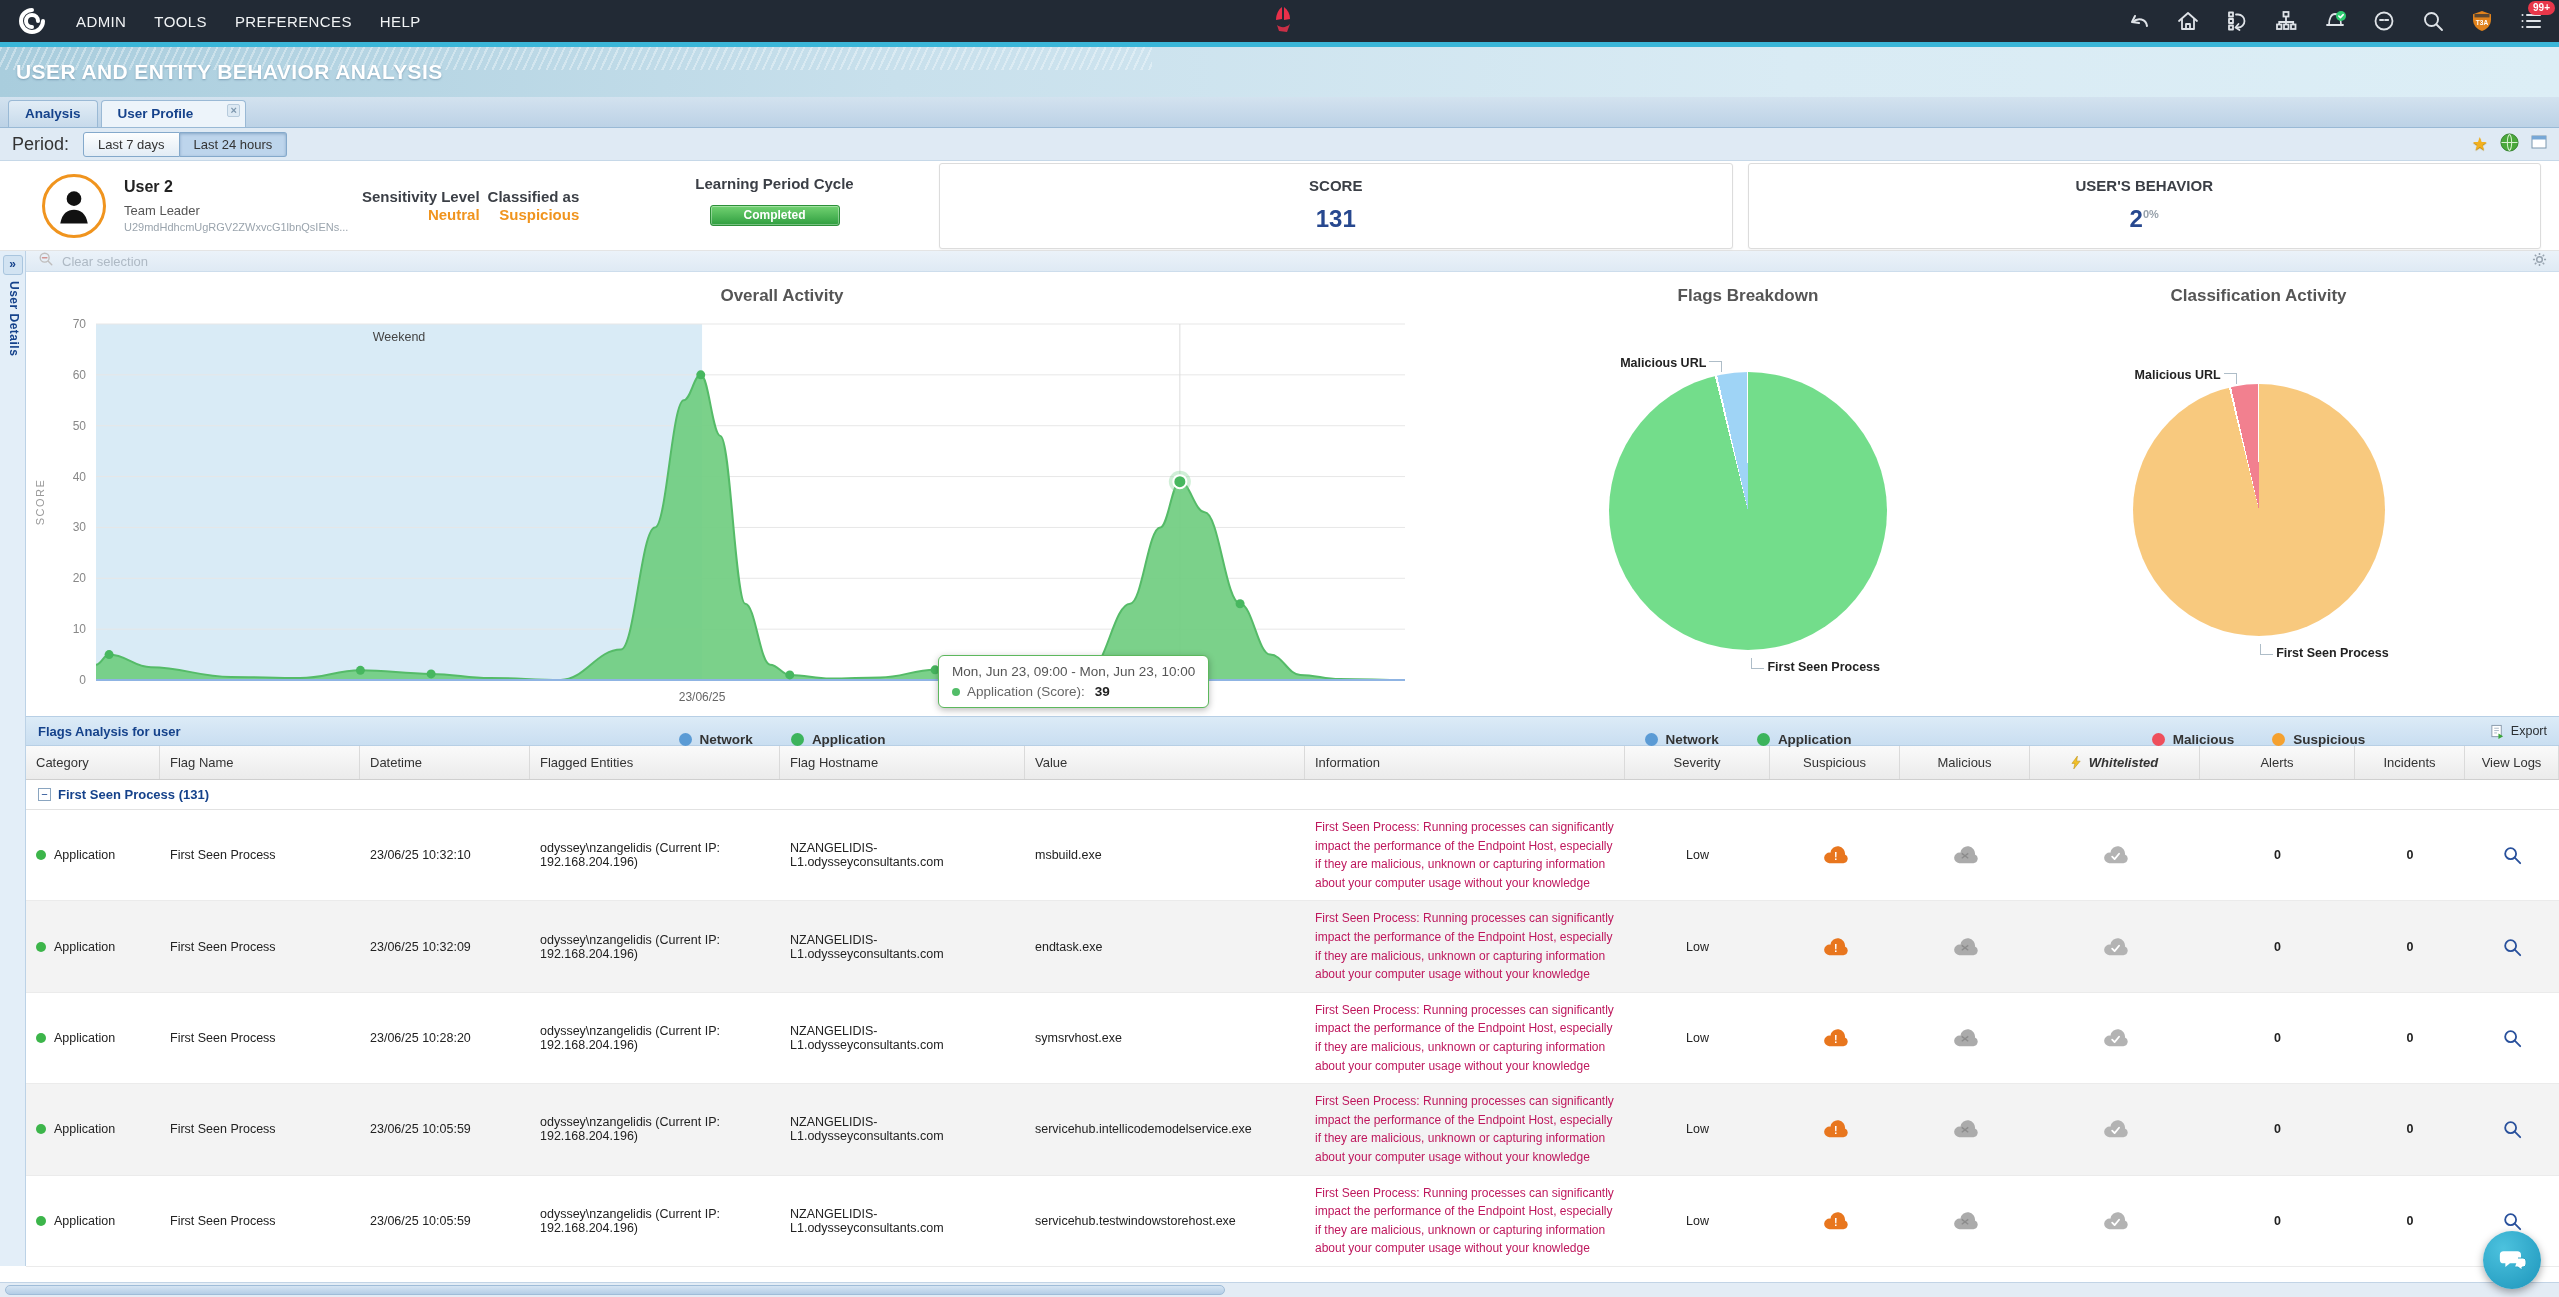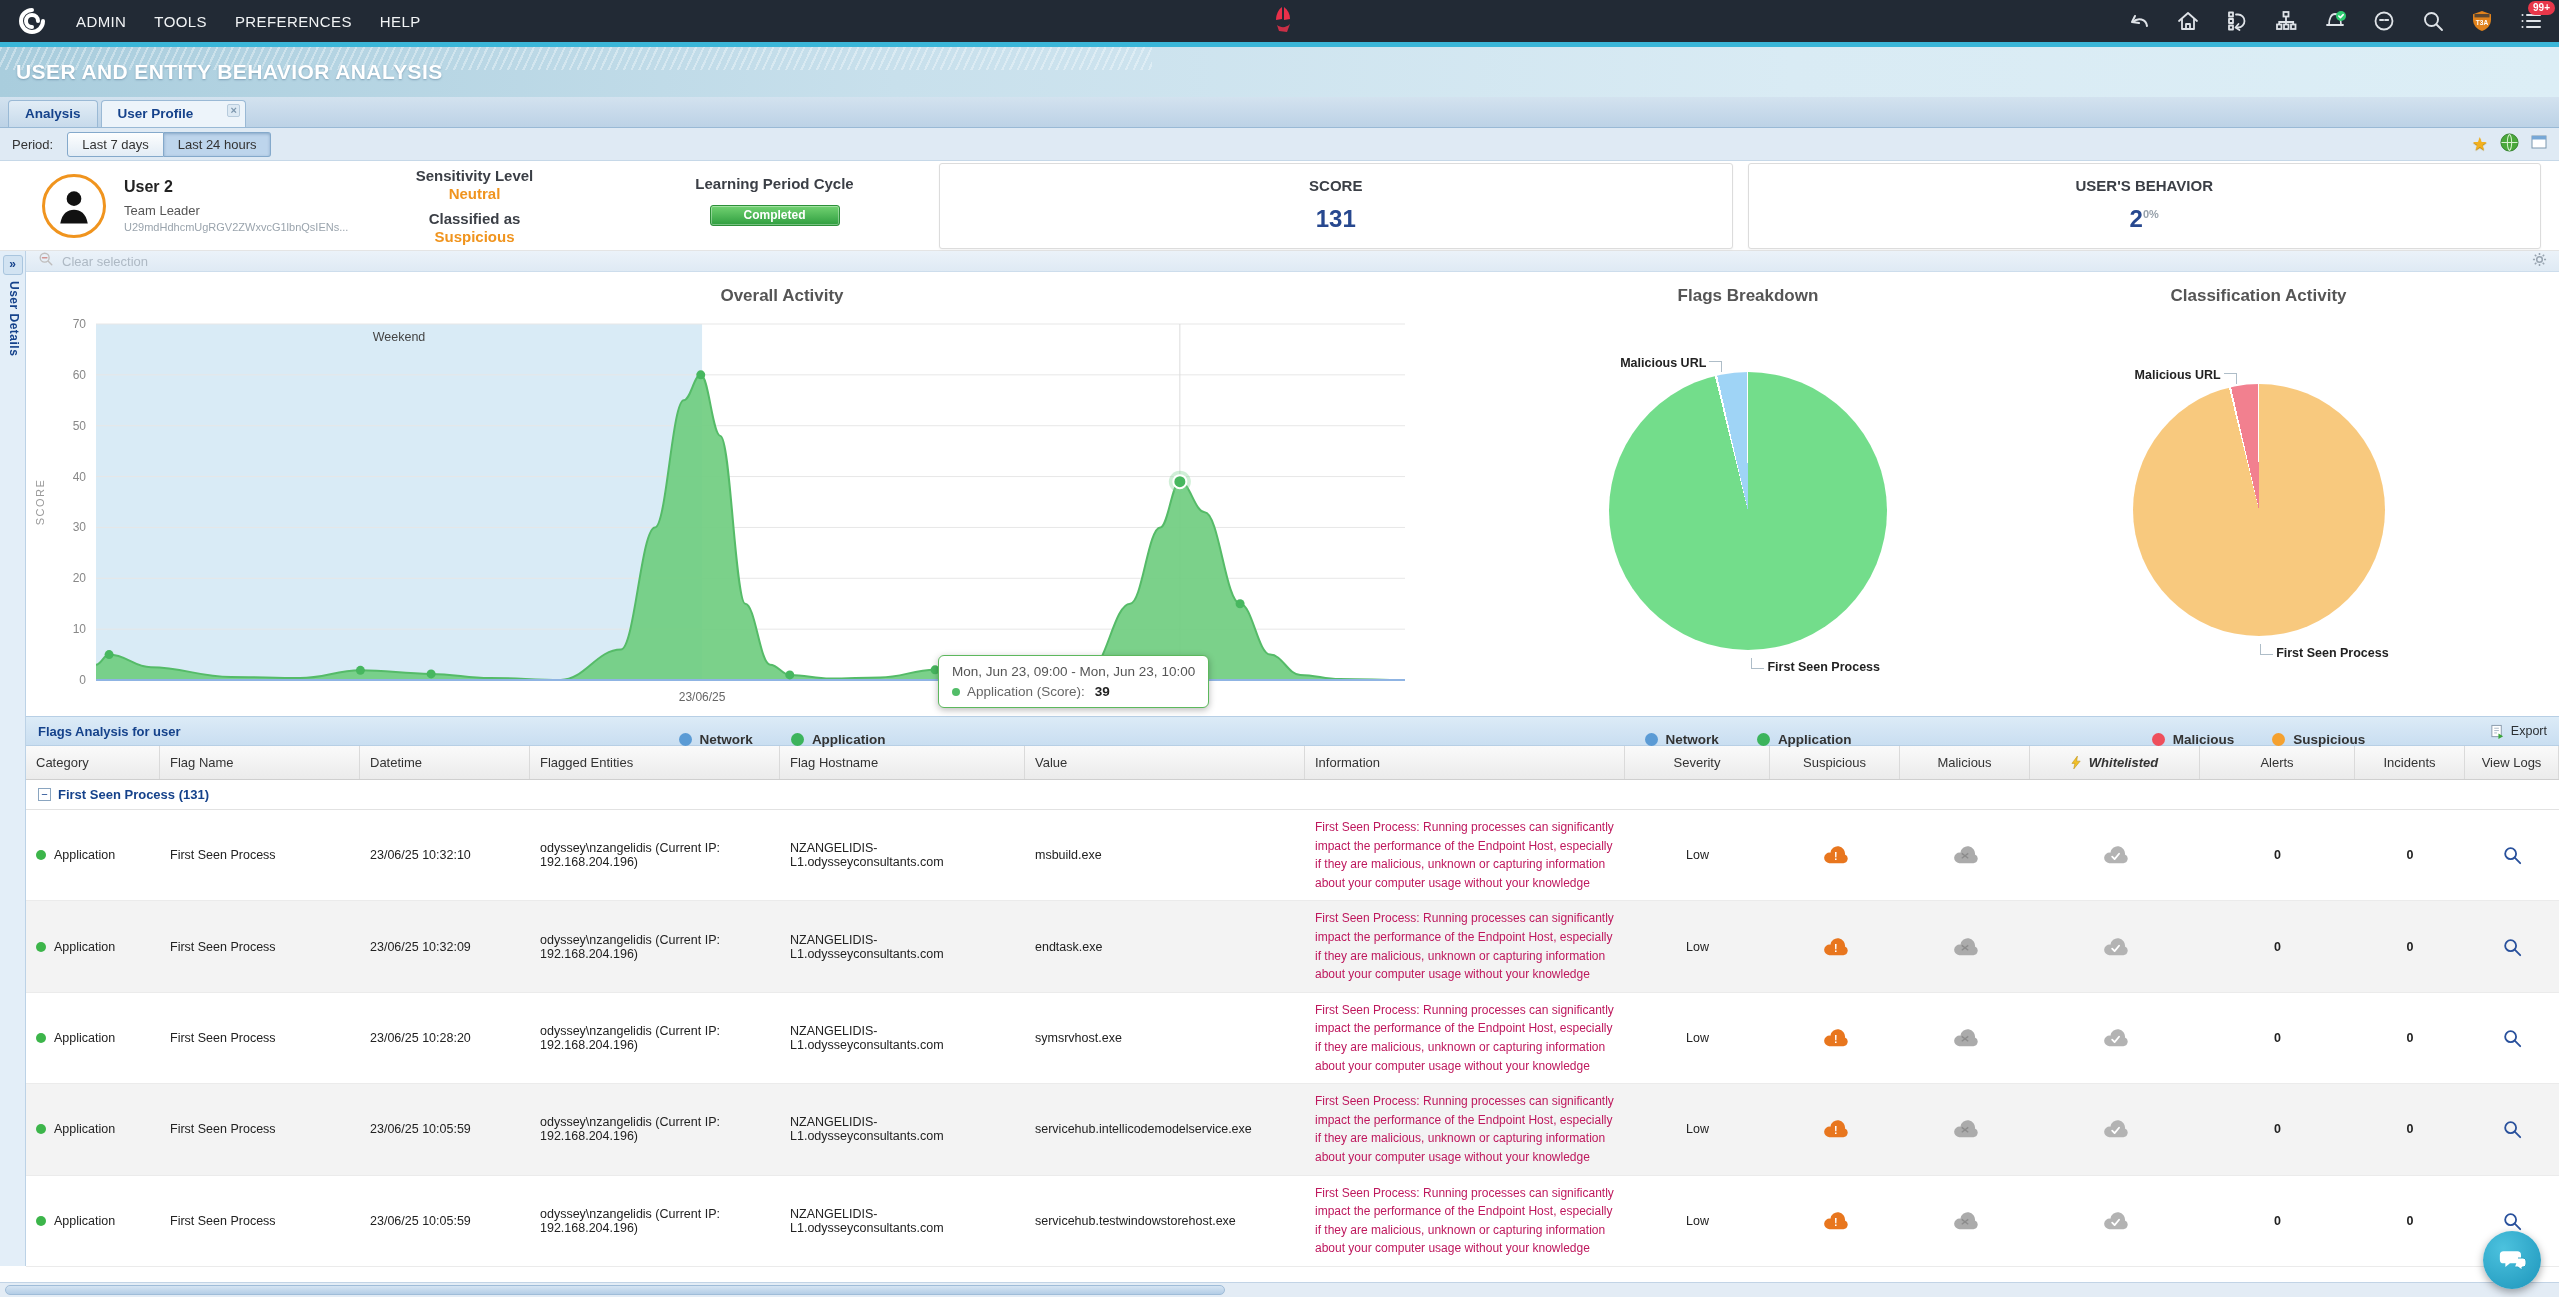--- a/index.html
+++ b/index.html
@@ -31,38 +31,38 @@
     display:flex; align-items:flex-end; padding-left:8px; }
   .mtab { padding:5px 16px 6px; font-size:13.5px; font-weight:bold; color:#15428b;
     background:linear-gradient(#e2edf6,#c7daeb); border:1px solid #9ab9d5; border-bottom:none;
     border-radius:4px 4px 0 0; margin-right:3px; cursor:pointer; }
   .mtab.active { background:#edf4fa; position:relative; padding-right:52px; }
   .mtab .x { position:absolute; top:3px; right:5px; font-size:11px; color:#7c96ad; border:1px solid #b7cbdc;
     border-radius:2px; width:13px; height:13px; line-height:11px; text-align:center; background:#dde9f3; }
 
   
   .period-row { height:33px; background:#dfeaf4; border-bottom:1px solid #c6d8e8; display:flex; align-items:center; padding:0 12px; }
-  .period-label { font-size:13px; color:#333; margin-right:14px; }
+  .period-label { font-size:18px; color:#333; margin-right:14px; }
   .pbtn { font-size:13px; color:#333; padding:4px 14px; border:1px solid #84a9cb;
     background:linear-gradient(#fdfefe,#e2ecf5); cursor:pointer; }
   .pbtn.left { border-radius:3px 0 0 3px; }
   .pbtn.right { border-radius:0 3px 3px 0; border-left:none; background:#bdd5ec;
     box-shadow:inset 0 1px 3px rgba(70,110,150,.45); }
   .period-icons { margin-left:auto; display:flex; gap:12px; align-items:center; }
   .star-ic { color:#f2b01e; font-size:18px; line-height:1; text-shadow:0 1px 1px #b8860b; }
 
   
   .summary { height:90px; background:#fff; border-bottom:1px solid #e4e4e4; display:flex; align-items:center; padding:0 14px 0 42px; }
   .avatar { width:64px; height:64px; border:3px solid #f0941e; border-radius:50%; flex:none;
     display:flex; align-items:center; justify-content:center; background:#fff; }
   .uinfo { margin-left:18px; width:238px; }
   .uname { font-size:16px; font-weight:bold; color:#222; }
   .urole { font-size:13px; color:#555; margin-top:7px; }
   .uhash { font-size:11px; color:#9aa4ad; margin-top:3px; white-space:nowrap; }
-  .twocol { width:225px; text-align:center; display:flex; flex-direction:column; gap:8px; }
+  .twocol { width:225px; text-align:right; display:flex; flex-direction:row; gap:8px; }
   .blk .lab { font-size:15px; color:#3b3f46; font-weight:600; }
   .blk .val { color:#f0941e; font-size:15px; font-weight:bold; margin-top:1px; }
   .learning { width:265px; text-align:center; margin-left:55px; align-self:flex-start; padding-top:14px; }
   .learning .lab { font-size:15px; color:#3b3f46; font-weight:600; }
   .learn-btn { margin-top:13px; width:130px; height:21px; background:linear-gradient(#72d272,#2f9e3f);
     border:1px solid #2c9038; border-radius:3px; color:#fff; font-size:12px; font-weight:bold; line-height:19px;
     display:inline-block; box-shadow:inset 0 0 0 1px rgba(255,255,255,.35); cursor:pointer; }
   .kpis { flex:1; display:flex; gap:15px; margin-left:32px; margin-right:4px; }
   .kpi { flex:1; height:86px; border:1px solid #dcdcdc; border-radius:3px; background:#fff; text-align:center;
     padding-top:13px; box-shadow:0 1px 2px rgba(0,0,0,.05); }

